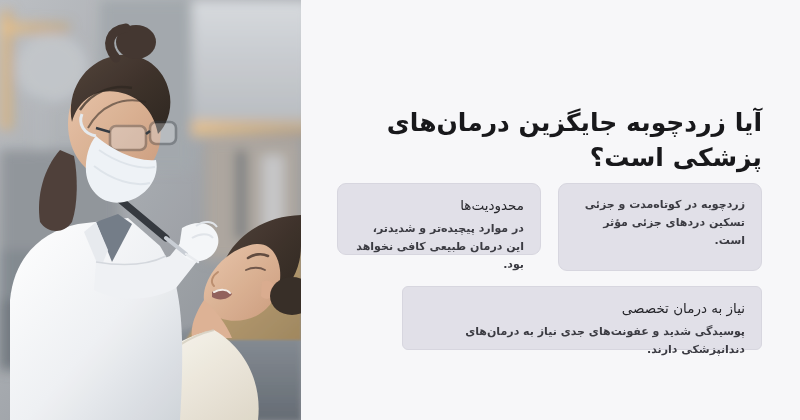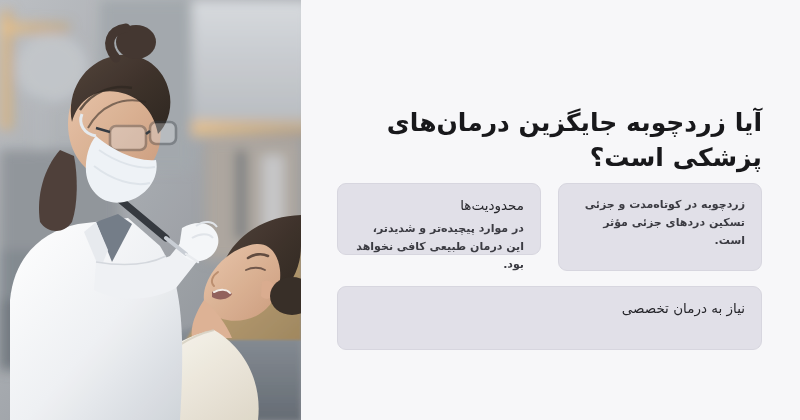--- a/index.html
+++ b/index.html
@@ -96,22 +96,23 @@
   }
   #card-limitations {
     right: 259px;
     top: 183px;
     width: 204px;
     height: 72px;
   }
   #card-specialist-need {
     right: 38px;
     top: 286px;
-    width: 425px;
+    width: 360px;
     height: 64px;
+    border-radius: 6px;
   }
 </style>
 </head>
 <body>
 
 <div class="slide">
 
   <div class="photo-panel">
     <svg class="photo-svg" viewBox="0 0 301 420" preserveAspectRatio="xMidYMid slice">
       <defs>
@@ -286,16 +287,17 @@
       <div class="card-body">زردچوبه در کوتاه‌مدت و جزئی تسکین دردهای جزئی مؤثر است.</div>
     </div>
 
     <div class="card" id="card-limitations">
       <div class="card-title">محدودیت‌ها</div>
       <div class="card-body">در موارد پیچیده‌تر و شدیدتر، این درمان طبیعی کافی نخواهد بود.</div>
     </div>
 
     <div class="card" id="card-specialist-need">
       <div class="card-title">نیاز به درمان تخصصی</div>
+      <div class="card-body">پوسیدگی شدید و عفونت‌های جدی نیاز به درمان‌های دندانپزشکی دارند.</div>
     </div>
 
   </div>
 </div>
 
 </body></html>

